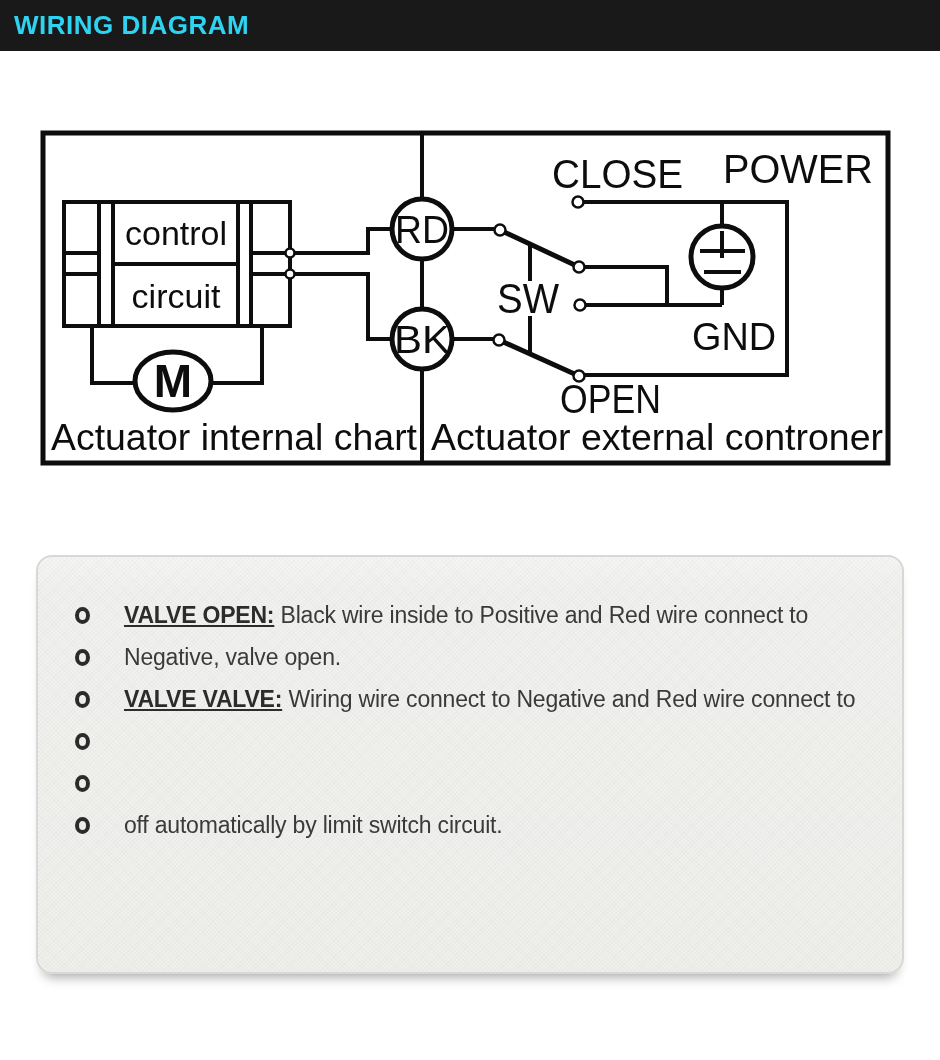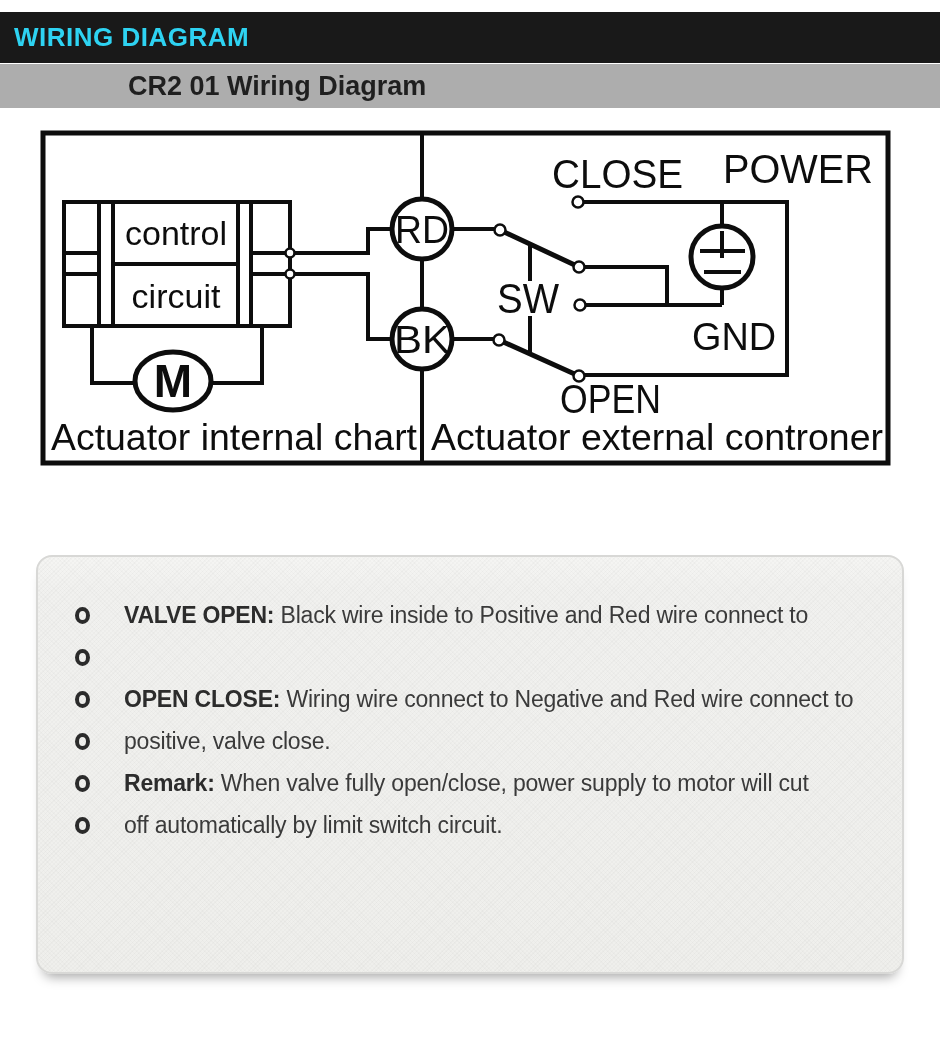--- a/index.html
+++ b/index.html
@@ -1,19 +1,19 @@
 <!DOCTYPE html>
 <html><head>
 <meta charset="utf-8">
 <style>
   html,body{margin:0;padding:0;background:#ffffff;}
   .screen{position:relative;width:940px;height:1060px;background:#ffffff;overflow:hidden;
           font-family:"Liberation Sans",sans-serif;}
   
-  .topbar{position:absolute;top:12px;left:0;width:940px;height:51px;background:#191919;
+  .topbar{position:absolute;top:0;left:0;width:940px;height:51px;background:#191919;
           display:flex;align-items:center;}
   .topbar .title{color:#2ed3f2;font-size:26px;font-weight:700;margin-left:14px;letter-spacing:.5px;}
   
   .subbar{position:absolute;top:64px;left:0;width:940px;height:44px;background:#adadad;
           display:flex;align-items:center;}
   .subbar .title{color:#1f1f1f;font-size:27px;font-weight:600;margin-left:128px;}
   
   svg.diagram{position:absolute;top:120px;left:0;}
   .ln{fill:none;stroke:#0d0d0d;}
   .node{fill:#ffffff;stroke:#0d0d0d;stroke-width:5;}
@@ -24,34 +24,31 @@
          border:2px solid #d8d8d6;border-radius:16px;
          background:linear-gradient(180deg,#f5f5f3 0%,#f1f1ef 8%,#efefec 100%);
          box-shadow:0 10px 12px -7px rgba(0,0,0,.35);}
   .notes::before{content:"";position:absolute;inset:0;border-radius:14px;pointer-events:none;
          background:repeating-linear-gradient(135deg,rgba(0,0,0,.018) 0 1px,transparent 1px 3px),
                     repeating-linear-gradient(45deg,rgba(0,0,0,.014) 0 1px,transparent 1px 3px);}
   .note-row{position:absolute;left:0;height:34px;display:flex;align-items:center;}
   .ring{display:inline-block;flex:none;width:15px;height:17px;box-sizing:border-box;
         border:4px solid #2b2b2b;border-radius:50%;margin-left:37px;background:transparent;}
   .note-text{margin-left:34px;font-size:23px;color:#3a3a3a;letter-spacing:-.2px;white-space:nowrap;}
-  .note-text b{font-weight:700;color:#2c2c2c;}
+  .note-text b{font-weight:700;color:#2c2c2c;text-decoration:underline;}
 </style>
 </head>
 <body>
 
 <div class="screen">
 
   <div class="topbar">
     <span class="title">WIRING DIAGRAM</span>
   </div>
 
-  <div class="subbar">
-    <span class="title">CR2 01 Wiring Diagram</span>
-  </div>
 
   <svg class="diagram" width="940" height="360" viewBox="0 120 940 360">
 
     <g>
       <rect x="43" y="133" width="845" height="330" class="ln" stroke-width="5"></rect>
       <line x1="422" y1="133" x2="422" y2="463" class="ln" stroke-width="4"></line>
     </g>
 
     <g>
       <rect x="64" y="202" width="226" height="124" class="ln" stroke-width="4"></rect>
@@ -111,32 +108,31 @@
     <text class="t" x="431" y="450" font-size="36" textLength="452" lengthAdjust="spacingAndGlyphs">Actuator external controner</text>
   </svg>
 
   <div class="notes">
     <div class="note-row" style="top:41px">
       <span class="ring"></span>
       <span class="note-text"><b>VALVE OPEN:</b><span> Black wire inside to Positive and Red wire connect to</span></span>
     </div>
     <div class="note-row" style="top:83px">
       <span class="ring"></span>
+      <span class="note-text"><b></b><span>Negative, valve open.</span></span>
     </div>
     <div class="note-row" style="top:125px">
       <span class="ring"></span>
-      <span class="note-text"><b>OPEN CLOSE:</b><span> Wiring wire connect to Negative and Red wire connect to</span></span>
+      <span class="note-text"><b>VALVE VALVE:</b><span> Wiring wire connect to Negative and Red wire connect to</span></span>
     </div>
     <div class="note-row" style="top:167px">
       <span class="ring"></span>
-      <span class="note-text"><b></b><span>positive, valve close.</span></span>
     </div>
     <div class="note-row" style="top:209px">
       <span class="ring"></span>
-      <span class="note-text"><b>Remark:</b><span> When valve fully open/close, power supply to motor will cut</span></span>
     </div>
     <div class="note-row" style="top:251px">
       <span class="ring"></span>
       <span class="note-text"><b></b><span>off automatically by limit switch circuit.</span></span>
     </div>
   </div>
 
 </div>
 
 </body></html>

